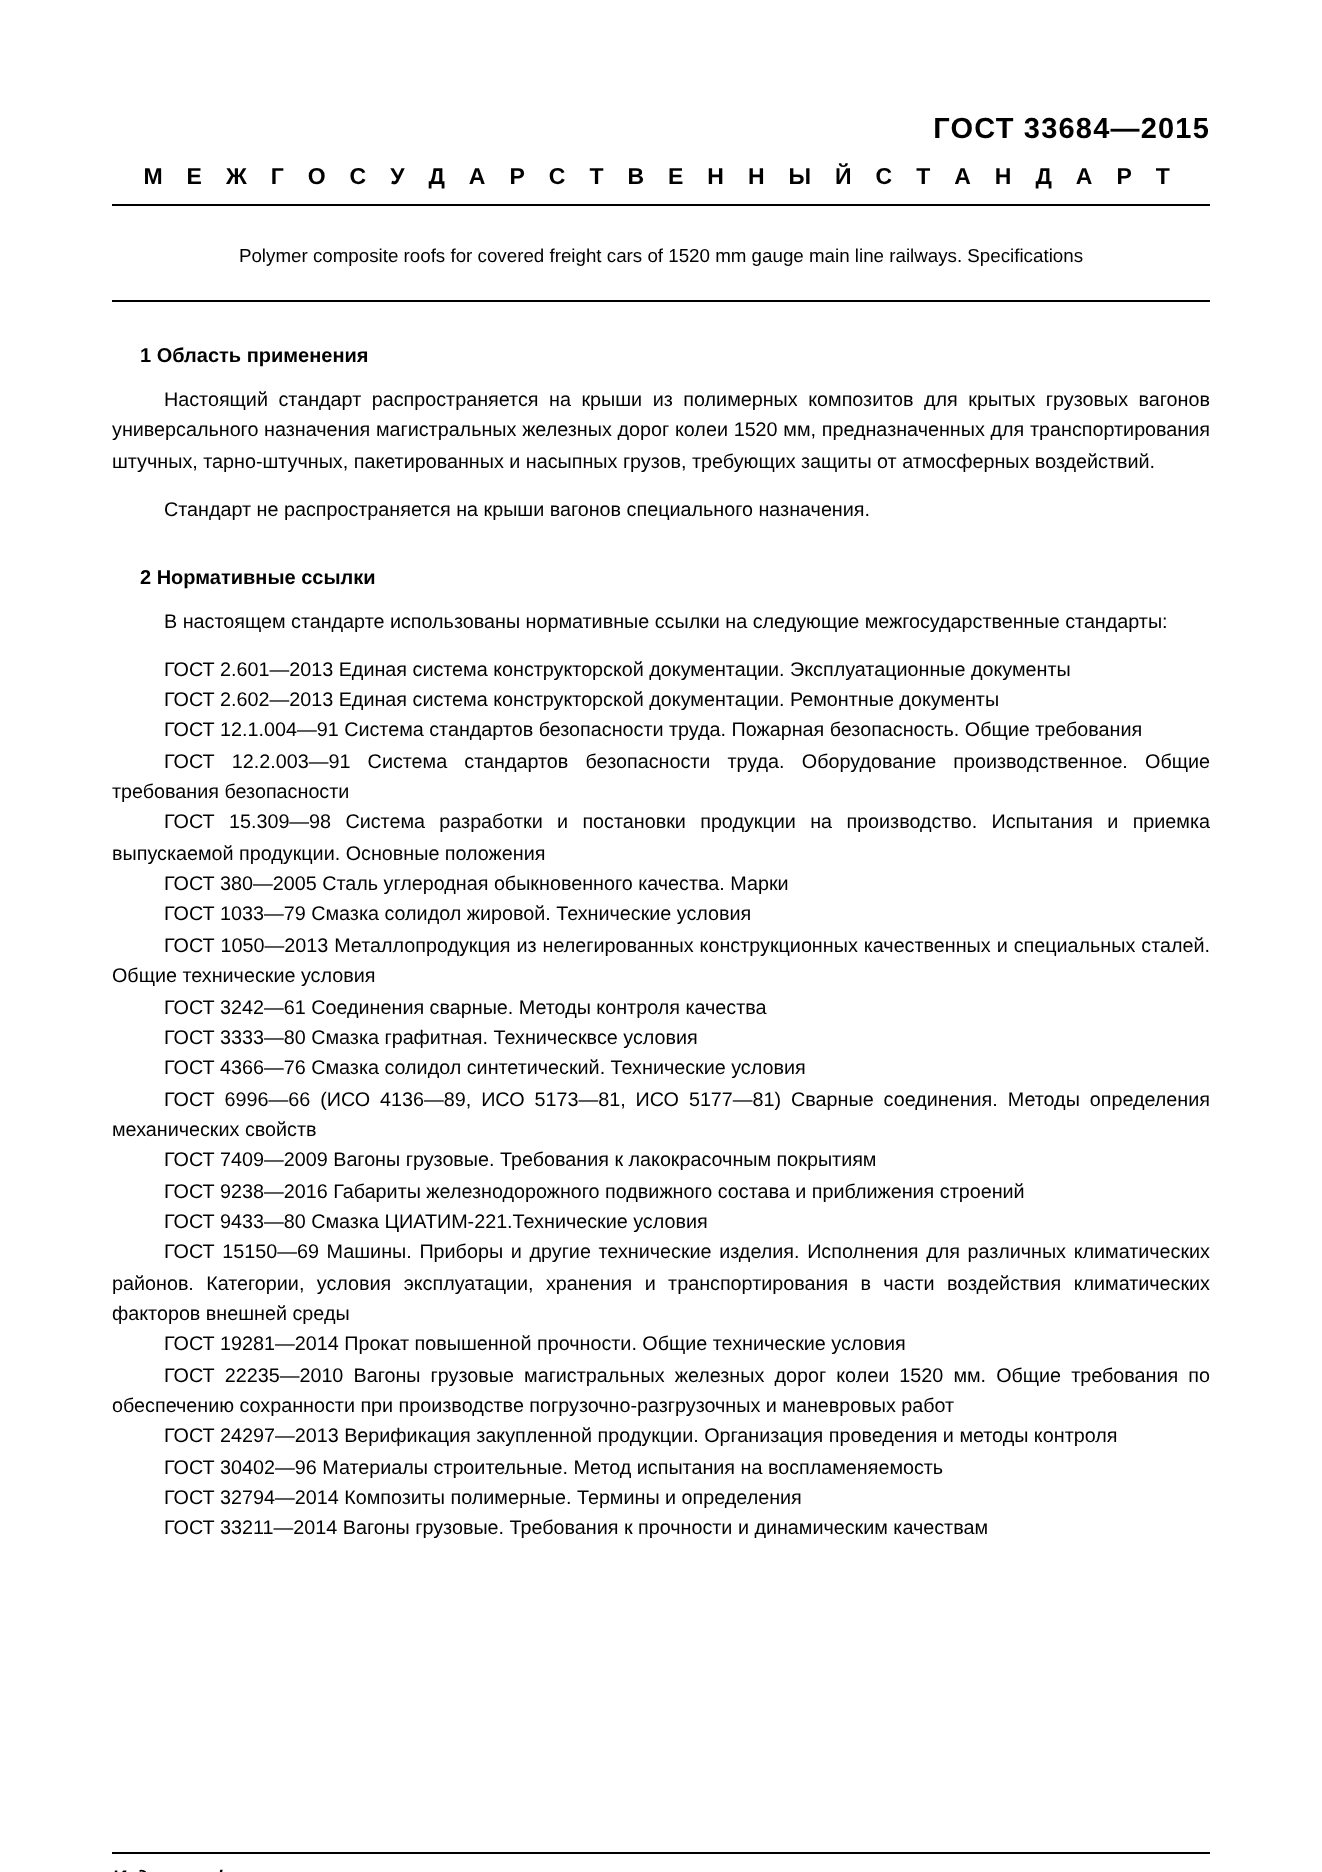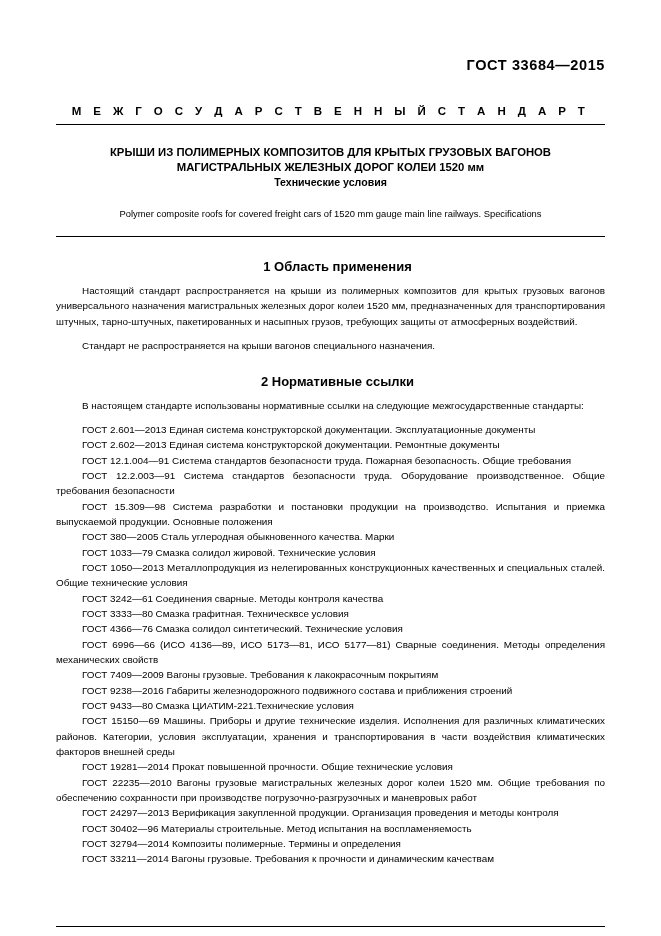--- a/index.html
+++ b/index.html
@@ -29,21 +29,21 @@
     font-weight: bold;
     letter-spacing: 0.6px;
     margin-top: 57px;
   }
   .interstate-line {
     text-align: center;
     font-family: "Liberation Sans", sans-serif;
     font-size: 11.5px;
     font-weight: bold;
     letter-spacing: 4.4px;
-    margin-top: 32px;
+    margin-top: 10px;
   }
   .rule-top {
     border-top: 1px solid #000;
     margin-top: 7px;
   }
   .title-block {
     text-align: center;
     font-family: "Liberation Sans", sans-serif;
     font-size: 11.3px;
     font-weight: bold;
@@ -65,26 +65,25 @@
   }
   .date-intro {
     text-align: right;
     font-family: "Liberation Sans", sans-serif;
     font-size: 9.6px;
     font-weight: bold;
     margin-top: 17px;
   }
   .section-head {
     font-family: "Liberation Sans", sans-serif;
-    font-size: 13px;
+    font-size: 10px;
     font-weight: bold;
     margin-top: 22px;
     margin-bottom: 9px;
     padding-left: 14px;
-    text-align: center;
   }
   .section-head.second {
     margin-top: 21px;
   }
   p.body {
     font-family: "Liberation Sans", sans-serif;
     font-size: 9.9px;
     line-height: 1.55;
     text-align: justify;
     margin: 0 0 0 0;
@@ -127,25 +126,20 @@
 <body>
 
 <div class="page">
 
   <div class="std-number">ГОСТ 33684—2015</div>
 
   <div class="interstate-line">М Е Ж Г О С У Д А Р С Т В Е Н Н Ы Й    С Т А Н Д А Р Т</div>
 
   <div class="rule-top"></div>
 
-  <div class="title-block">
-    <div class="l1">КРЫШИ ИЗ ПОЛИМЕРНЫХ КОМПОЗИТОВ ДЛЯ КРЫТЫХ ГРУЗОВЫХ ВАГОНОВ</div>
-    <div class="l2">МАГИСТРАЛЬНЫХ ЖЕЛЕЗНЫХ ДОРОГ КОЛЕИ 1520 мм</div>
-    <div class="l3">Технические условия</div>
-  </div>
 
   <div class="subtitle-en">Polymer composite roofs for covered freight cars of 1520 mm gauge main line railways. Specifications</div>
 
   <div class="rule-bottom"></div>
 
 
   <div class="section-head">1 Область применения</div>
   <p class="body indent">Настоящий стандарт распространяется на крыши из полимерных композитов для крытых грузовых вагонов универсального назначения магистральных железных дорог колеи 1520 мм, предназначенных для транспортирования штучных, тарно-штучных, пакетированных и насыпных грузов, требующих защиты от атмосферных воздействий.</p>
   <p class="body indent gap">Стандарт не распространяется на крыши вагонов специального назначения.</p>
 

